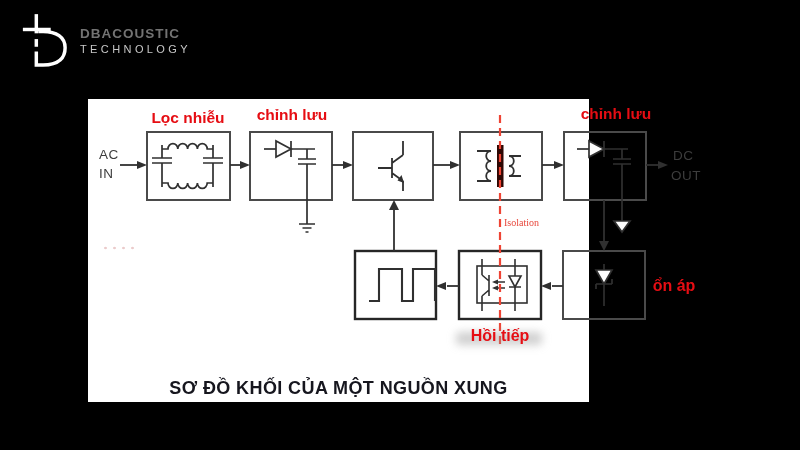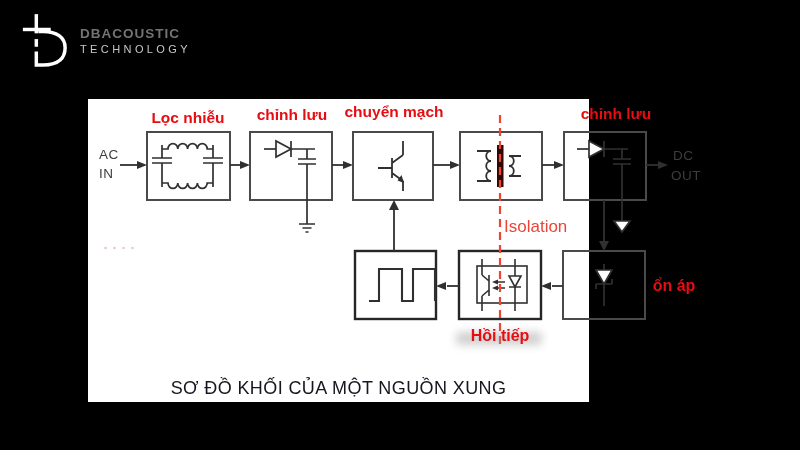--- a/index.html
+++ b/index.html
@@ -10,24 +10,24 @@
   .logo-icon{width:48px;height:62px;}
   .logo-text{display:flex;flex-direction:column;}
   .brand{color:#737373;font-weight:bold;font-size:13.5px;letter-spacing:1px;line-height:14px;}
   .brand-sub{color:#c8c8c8;font-size:11px;letter-spacing:3.4px;line-height:12px;margin-top:2px;}
   
   .panel{position:absolute;left:88px;top:83px;width:501px;height:303px;background:#ffffff;margin-top:16px;}
   .art{position:absolute;left:0;top:0;}
   .lbl{position:absolute;white-space:nowrap;}
   .red{color:#e60d13;font-weight:bold;font-size:15.5px;transform:translateX(-50%);}
   .red-sm{color:#e60d13;font-weight:bold;font-size:16px;transform:translateX(-50%);}
-  .iso{color:#e8463a;font-weight:400;font-size:17px;}
+  .iso{color:#e8463a;font-weight:400;font-size:10px;font-family:Liberation Serif, serif;}
   .io{color:#3d3d3d;font-size:13.5px;letter-spacing:.5px;line-height:14px;}
   .caption{position:absolute;left:0;right:0;top:279px;text-align:center;color:#16161e;
-           font-weight:normal;font-size:18px;letter-spacing:.4px;}
+           font-weight:bold;font-size:18px;letter-spacing:.4px;}
   .smudge{position:absolute;left:368px;top:233px;width:86px;height:13px;
           background:rgba(150,150,150,.45);filter:blur(4px);border-radius:4px;}
   .artifact-dots{position:absolute;left:13px;top:146px;width:34px;height:6px;opacity:.5;
      background:radial-gradient(circle 1.5px, rgba(205,125,125,.8) 1px, transparent 1.6px) 0 0/9px 6px repeat-x;}
 </style>
 </head>
 <body>
 
 <div class="stage">
 
@@ -142,21 +142,20 @@
       </g>
 
       <path d="M412 16 V248" fill="none" stroke="#ee4434" stroke-width="2.2" stroke-dasharray="8 5"></path>
     </svg>
 
     <div class="smudge"></div>
     <div class="artifact-dots"></div>
 
     <div class="lbl red" style="left:100px;top:10px;">Lọc nhiễu</div>
     <div class="lbl red" style="left:204px;top:7px;">chỉnh lưu</div>
-    <div class="lbl red" style="left:306px;top:4px;">chuyển mạch</div>
     <div class="lbl red" style="left:528px;top:6px;">chỉnh lưu</div>
     <div class="lbl red-sm" style="left:586px;top:178px;">ổn áp</div>
     <div class="lbl red-sm" style="left:412px;top:228px;">Hồi tiếp</div>
     <div class="lbl iso" style="left:416px;top:118px;">Isolation</div>
 
     <div class="lbl io" style="left:11px;top:49px;">AC</div>
     <div class="lbl io" style="left:11px;top:68px;">IN</div>
     <div class="lbl io" style="left:585px;top:50px;">DC</div>
     <div class="lbl io" style="left:583px;top:70px;">OUT</div>
 

